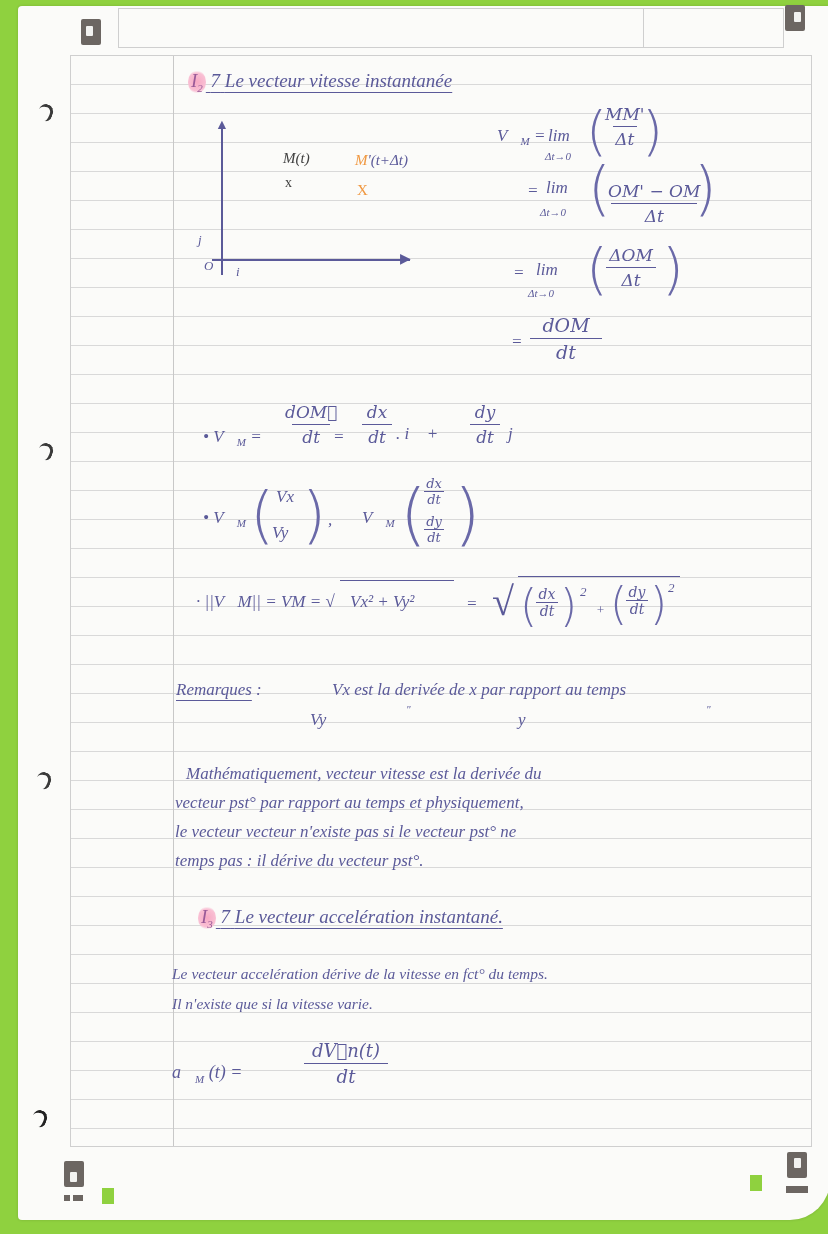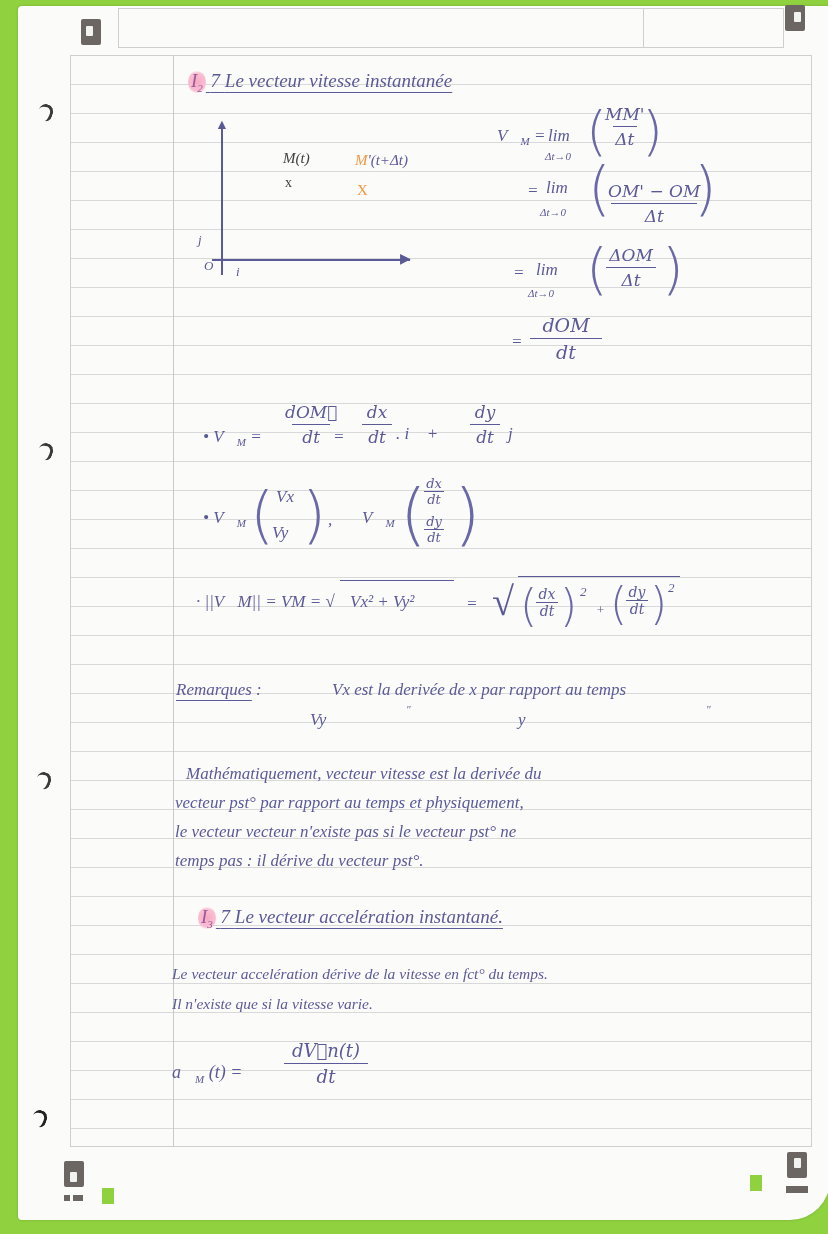--- a/index.html
+++ b/index.html
@@ -226,17 +226,17 @@
 <div class="ink title" style="left:198px;top:906px;">
   <span class="hl" style="text-decoration:none;display:inline-block;"><span>I</span><sub style="font-size:11px;">3</sub></span>
   <span style="text-decoration:none;">7</span>
   <span>Le vecteur accelération instantané</span><span style="text-decoration:none;">.</span>
 </div>
 
 <div class="ink body" style="left:172px;top:965px;font-size:15.5px;">Le vecteur accelération dérive de la vitesse en fct° du temps.</div>
 <div class="ink body" style="left:172px;top:995px;font-size:15.5px;">Il n'existe que si la vitesse varie.</div>
 
 <div class="ink body" style="left:172px;top:1062px;font-size:18px;"><span>a⃗</span><sub class="small">M</sub> <span>(t) =</span></div>
-<div class="frac" style="left:284px;top:1040px;">
+<div class="frac" style="left:304px;top:1040px;">
   <span style="font-size:18px;">dV⃗n(t)</span>
     <div class="bar" style="width:84px;"></div>
     <span style="font-size:18px;">dt</span>
 </div>
 
 </body></html>

